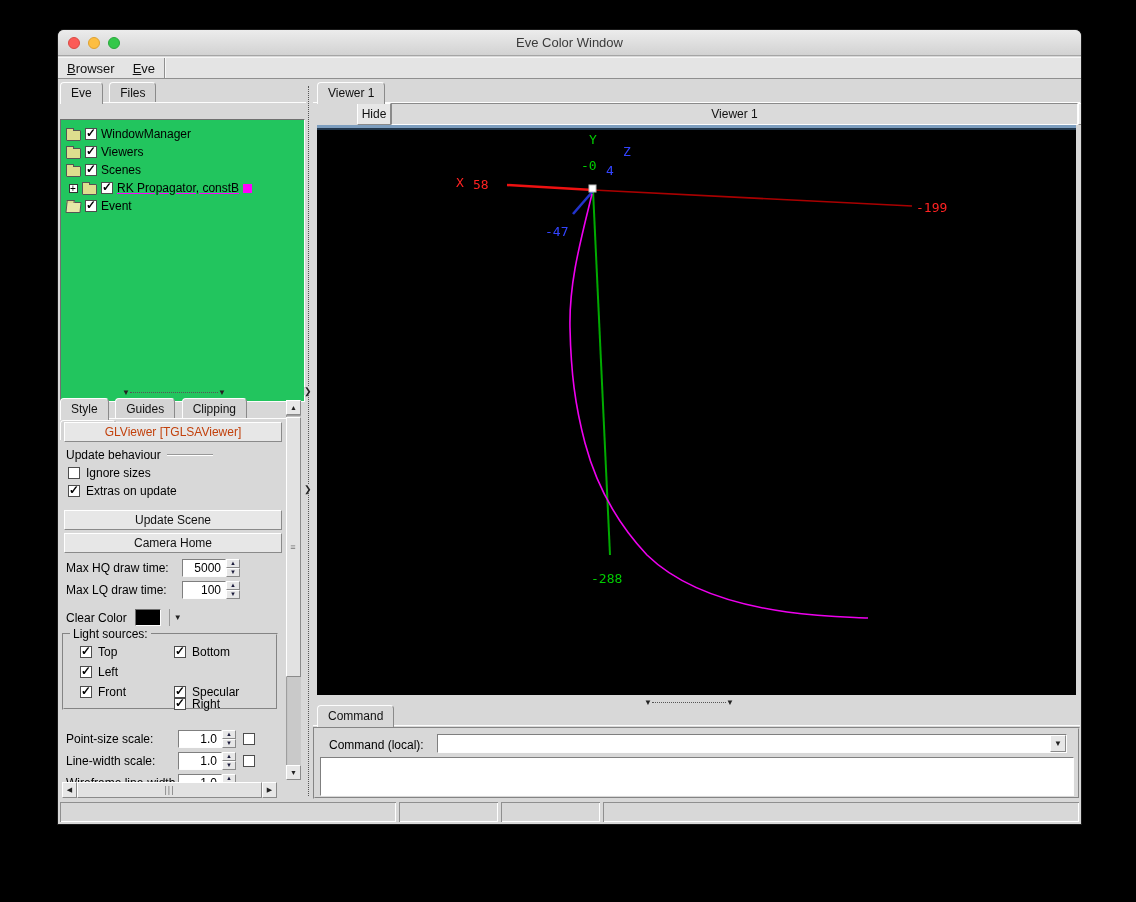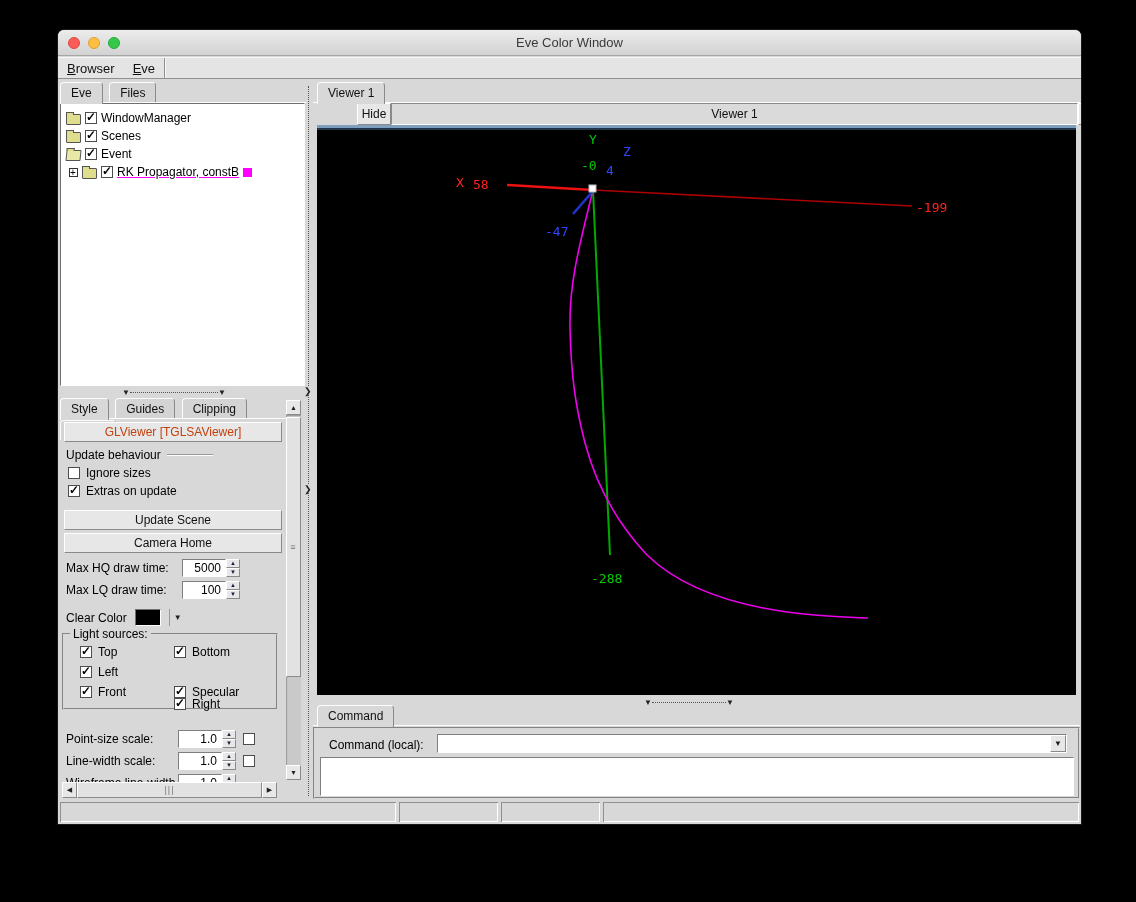--- a/index.html
+++ b/index.html
@@ -50,21 +50,21 @@
   .spin { display:flex; align-items:stretch; height:18px; }
   .spin .val { width:44px; background:#fff; border:1px solid #fdfdfd; border-top-color:#7f7f7f; border-left-color:#7f7f7f;
     font-size:12px; text-align:right; padding:1px 4px 0 0; color:#000; }
   .spin .btns { display:flex; flex-direction:column; width:14px; }
   .spin .btns div { flex:1; background:#e7e7e7; border:1px solid #8a8a8a; border-top-color:#fff; border-left-color:#fff;
     font-size:6px; line-height:7px; text-align:center; color:#1a1a3a; }
 
   .groove-line { height:2px; border-top:1px solid #989898; border-bottom:1px solid #fff; }
 
   
-  .treebox { position:absolute; left:2px; top:73px; width:245px; height:283px; background:#ffffff;
+  .treebox { position:absolute; left:2px; top:89px; width:245px; height:283px; background:#22c55e;
     border:1px solid #fdfdfd; border-top-color:#707070; border-left-color:#707070; padding-top:5px; }
   .tree-row { display:flex; align-items:center; height:18px; padding-left:5px; font-size:12px; color:#000; gap:4px; }
   .folder { width:15px; height:11px; background:#dede8e; border:1px solid #555; border-radius:1px; position:relative; flex:none; margin-top:2px;}
   .folder::before { content:""; position:absolute; top:-3px; left:-1px; width:6px; height:2px;
     background:#dede8e; border:1px solid #555; border-bottom:none; }
   .folder.open { background:#e8e8a8; transform:skewX(-6deg); }
   .expander { width:9px; height:9px; background:#fff; border:1px solid #333; position:relative; flex:none; }
   .expander::before { content:"+"; position:absolute; left:0px; top:-4px; font-size:10px; line-height:15px; color:#000; }
   .magenta-sq { width:9px; height:9px; background:#ff00ff; flex:none; }
   .rk-label { text-decoration:underline; text-decoration-color:#ff00ff; }
@@ -129,33 +129,38 @@
 
   <div class="treebox">
     <div class="tree-row">
       <span class="folder"></span>
       <span class="cb checked"></span>
       <span>WindowManager</span>
     </div>
     <div class="tree-row">
       <span class="folder"></span>
       <span class="cb checked"></span>
+      <span>Viewers</span>
+    </div>
+    <div class="tree-row">
+      <span class="folder"></span>
+      <span class="cb checked"></span>
       <span>Scenes</span>
-    </div>
-    <div class="tree-row">
-      <span class="folder open"></span>
-      <span class="cb checked"></span>
-      <span>Event</span>
     </div>
     <div class="tree-row" style="padding-left:8px;">
       <span class="expander"></span>
       <span class="folder"></span>
       <span class="cb checked"></span>
       <span class="rk-label">RK Propagator, constB</span>
       <span class="magenta-sq"></span>
+    </div>
+    <div class="tree-row">
+      <span class="folder open"></span>
+      <span class="cb checked"></span>
+      <span>Event</span>
     </div>
   </div>
 
   <div class="hsplit abs" style="left:64px; top:357px; width:120px; height:10px;">
     <span>▼</span>
     <span class="dots" style="width:88px;"></span>
     <span>▼</span>
   </div>
 
   <div class="tabrow" style="left:2px; top:368px; width:226px; height:21px;">

